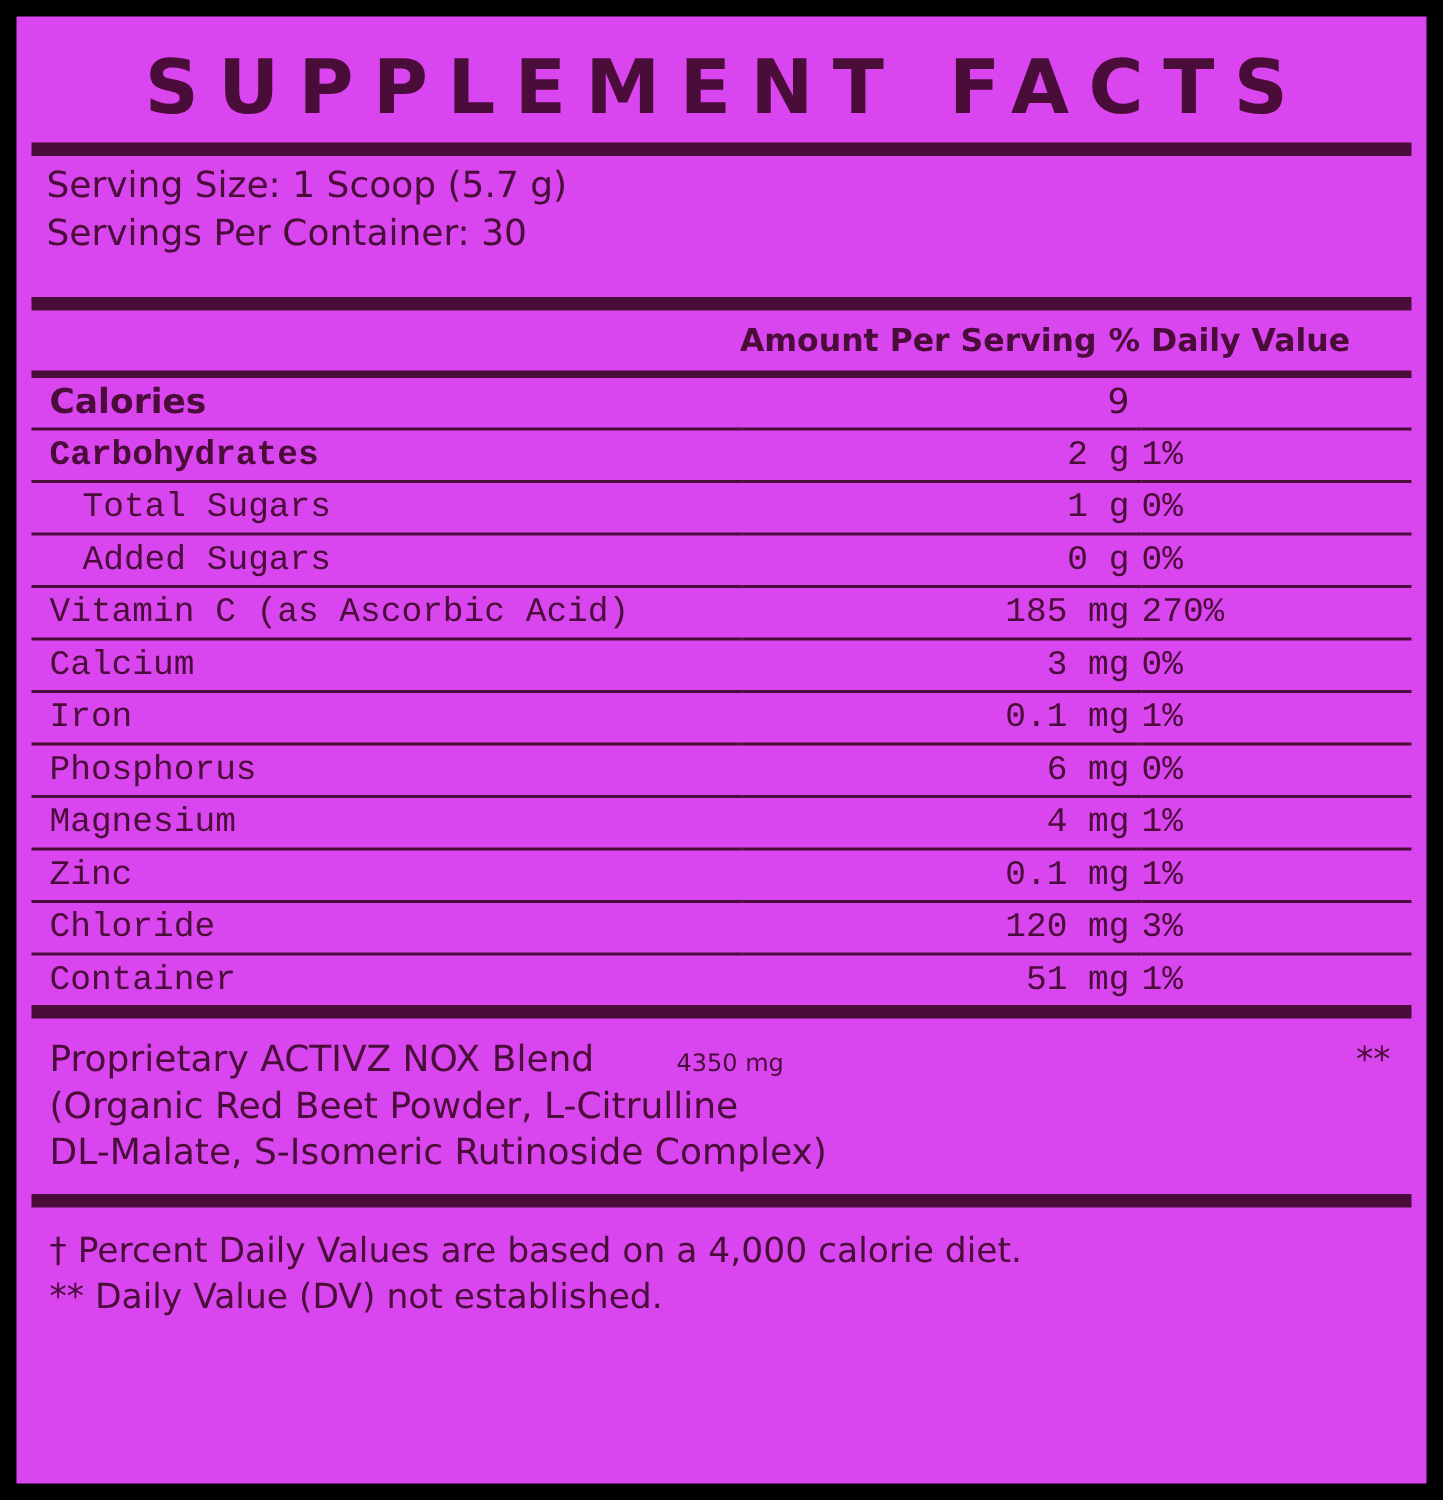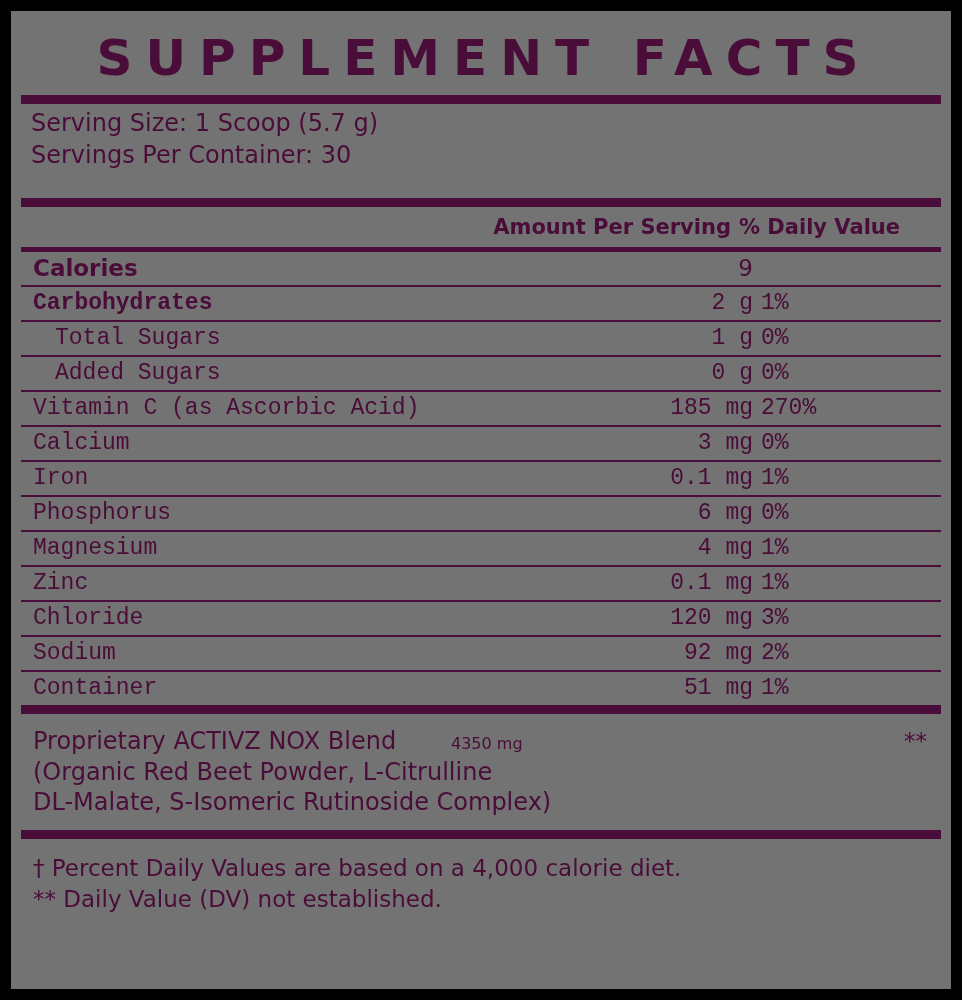--- a/index.html
+++ b/index.html
@@ -12,21 +12,21 @@
     height: 1000px;
     font-family: "DejaVu Sans", sans-serif;
     -webkit-font-smoothing: antialiased;
   }
   .panel {
     position: absolute;
     left: 11px;
     top: 11px;
     width: 940px;
     height: 978px;
-    background: #737373;
+    background: #d946ef;
     box-sizing: border-box;
     padding: 0;
   }
   .title {
     font-family: "DejaVu Sans", sans-serif;
     color: #4a0c38;
     font-weight: bold;
     font-size: 50px;
     letter-spacing: 13px;
     text-align: center;
@@ -173,25 +173,20 @@
           <td class="col-name">Zinc</td>
           <td class="col-amt">0.1 mg</td>
           <td class="col-dv">1%</td>
         </tr>
         <tr class="row">
           <td class="col-name">Chloride</td>
           <td class="col-amt">120 mg</td>
           <td class="col-dv">3%</td>
         </tr>
         <tr class="row">
-          <td class="col-name">Sodium</td>
-          <td class="col-amt">92 mg</td>
-          <td class="col-dv">2%</td>
-        </tr>
-        <tr class="row">
           <td class="col-name">Container</td>
           <td class="col-amt">51 mg</td>
           <td class="col-dv">1%</td>
         </tr>
       </tbody>
   </table>
 
   <div class="rule thick"></div>
 
   <div class="blend">

